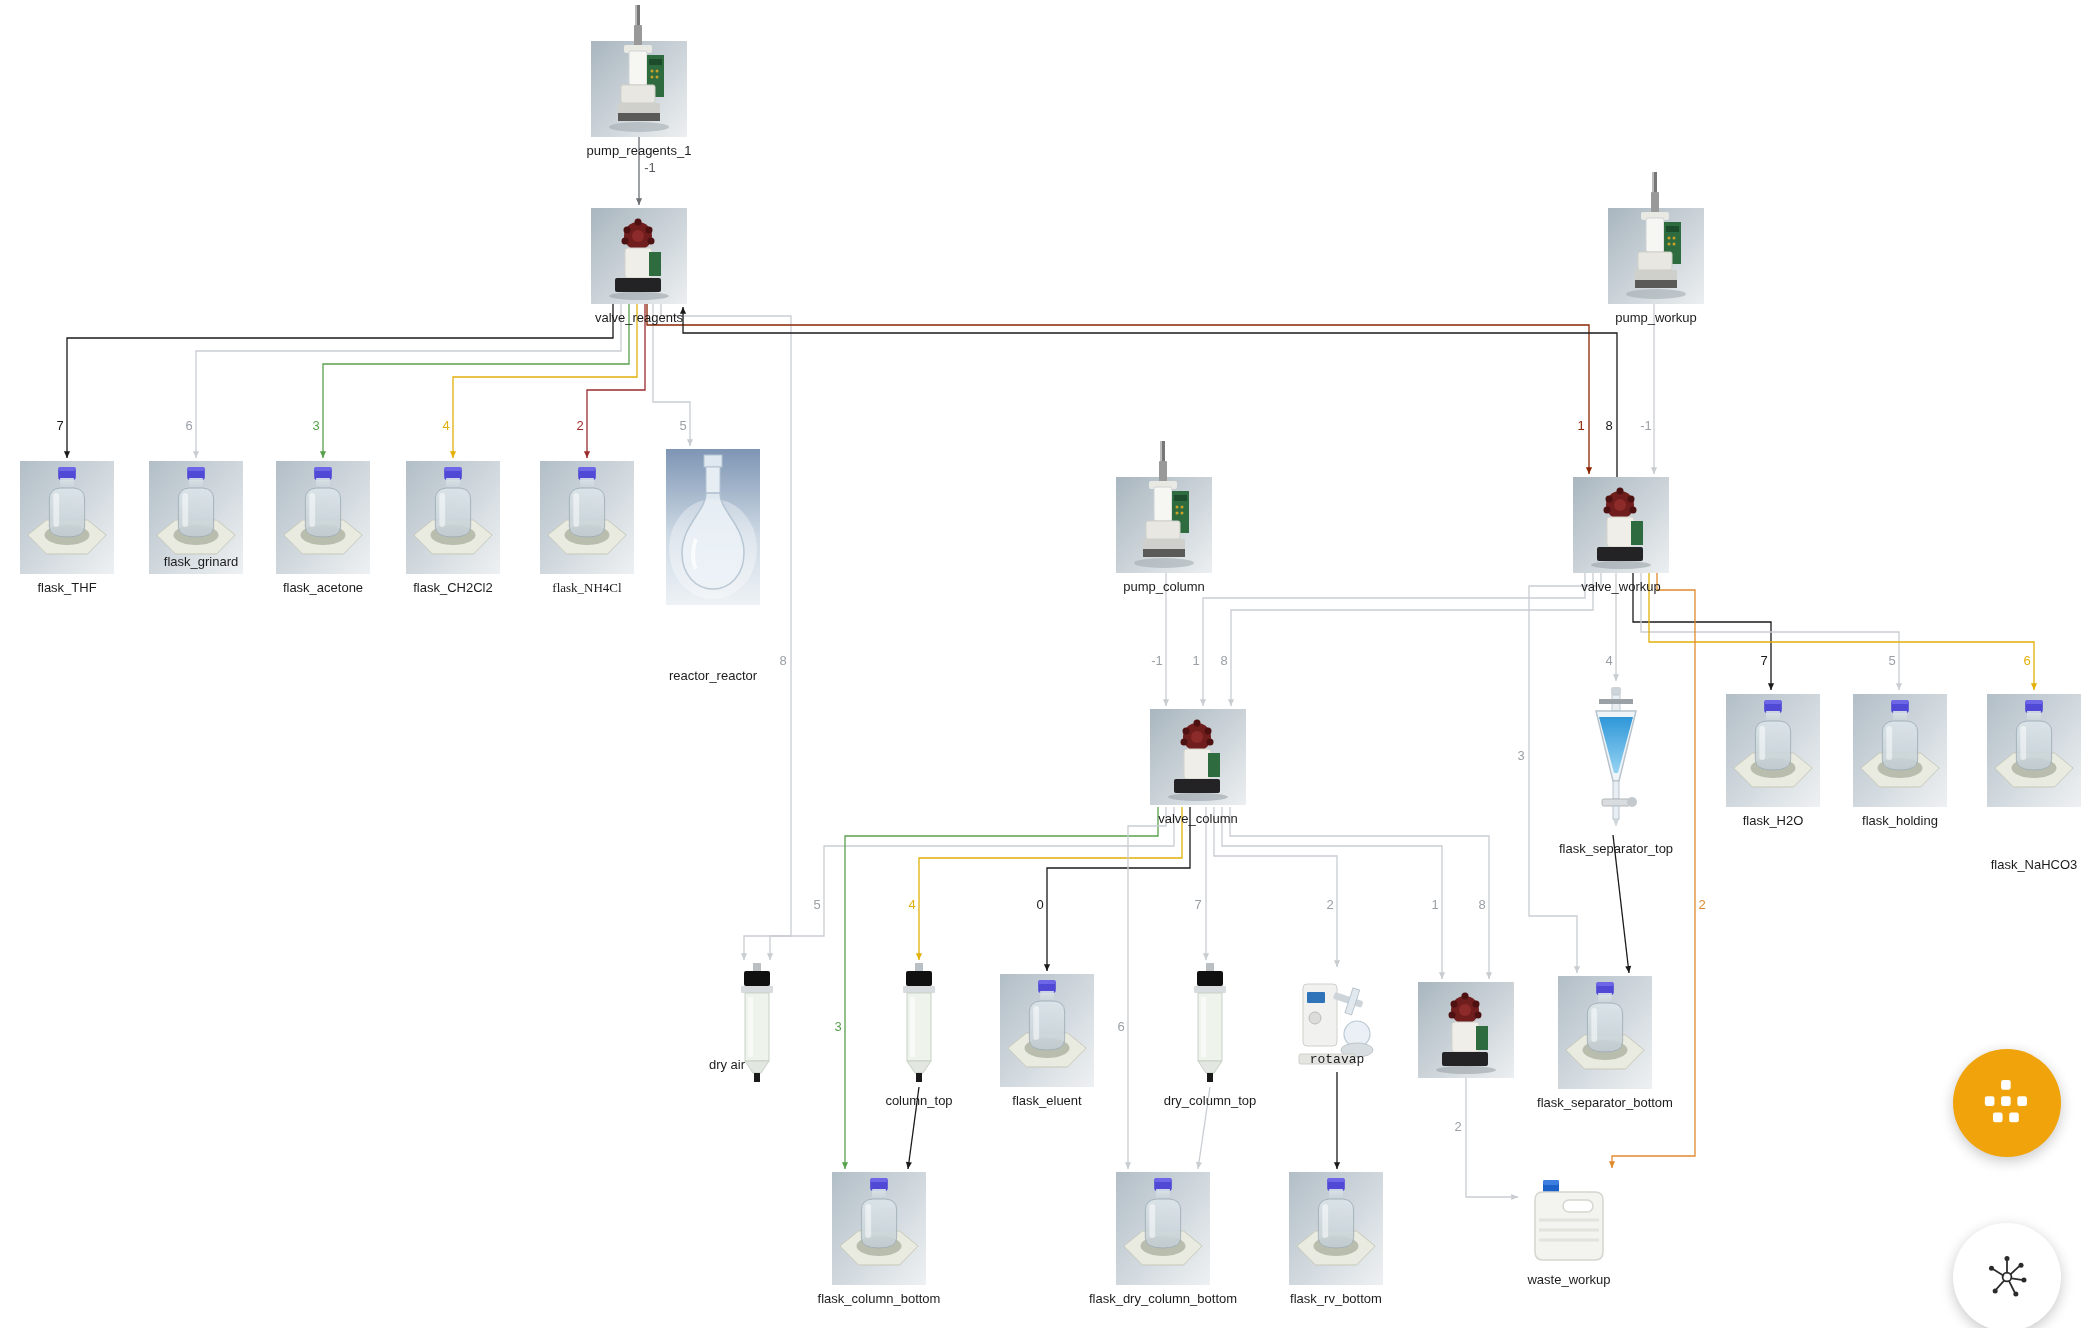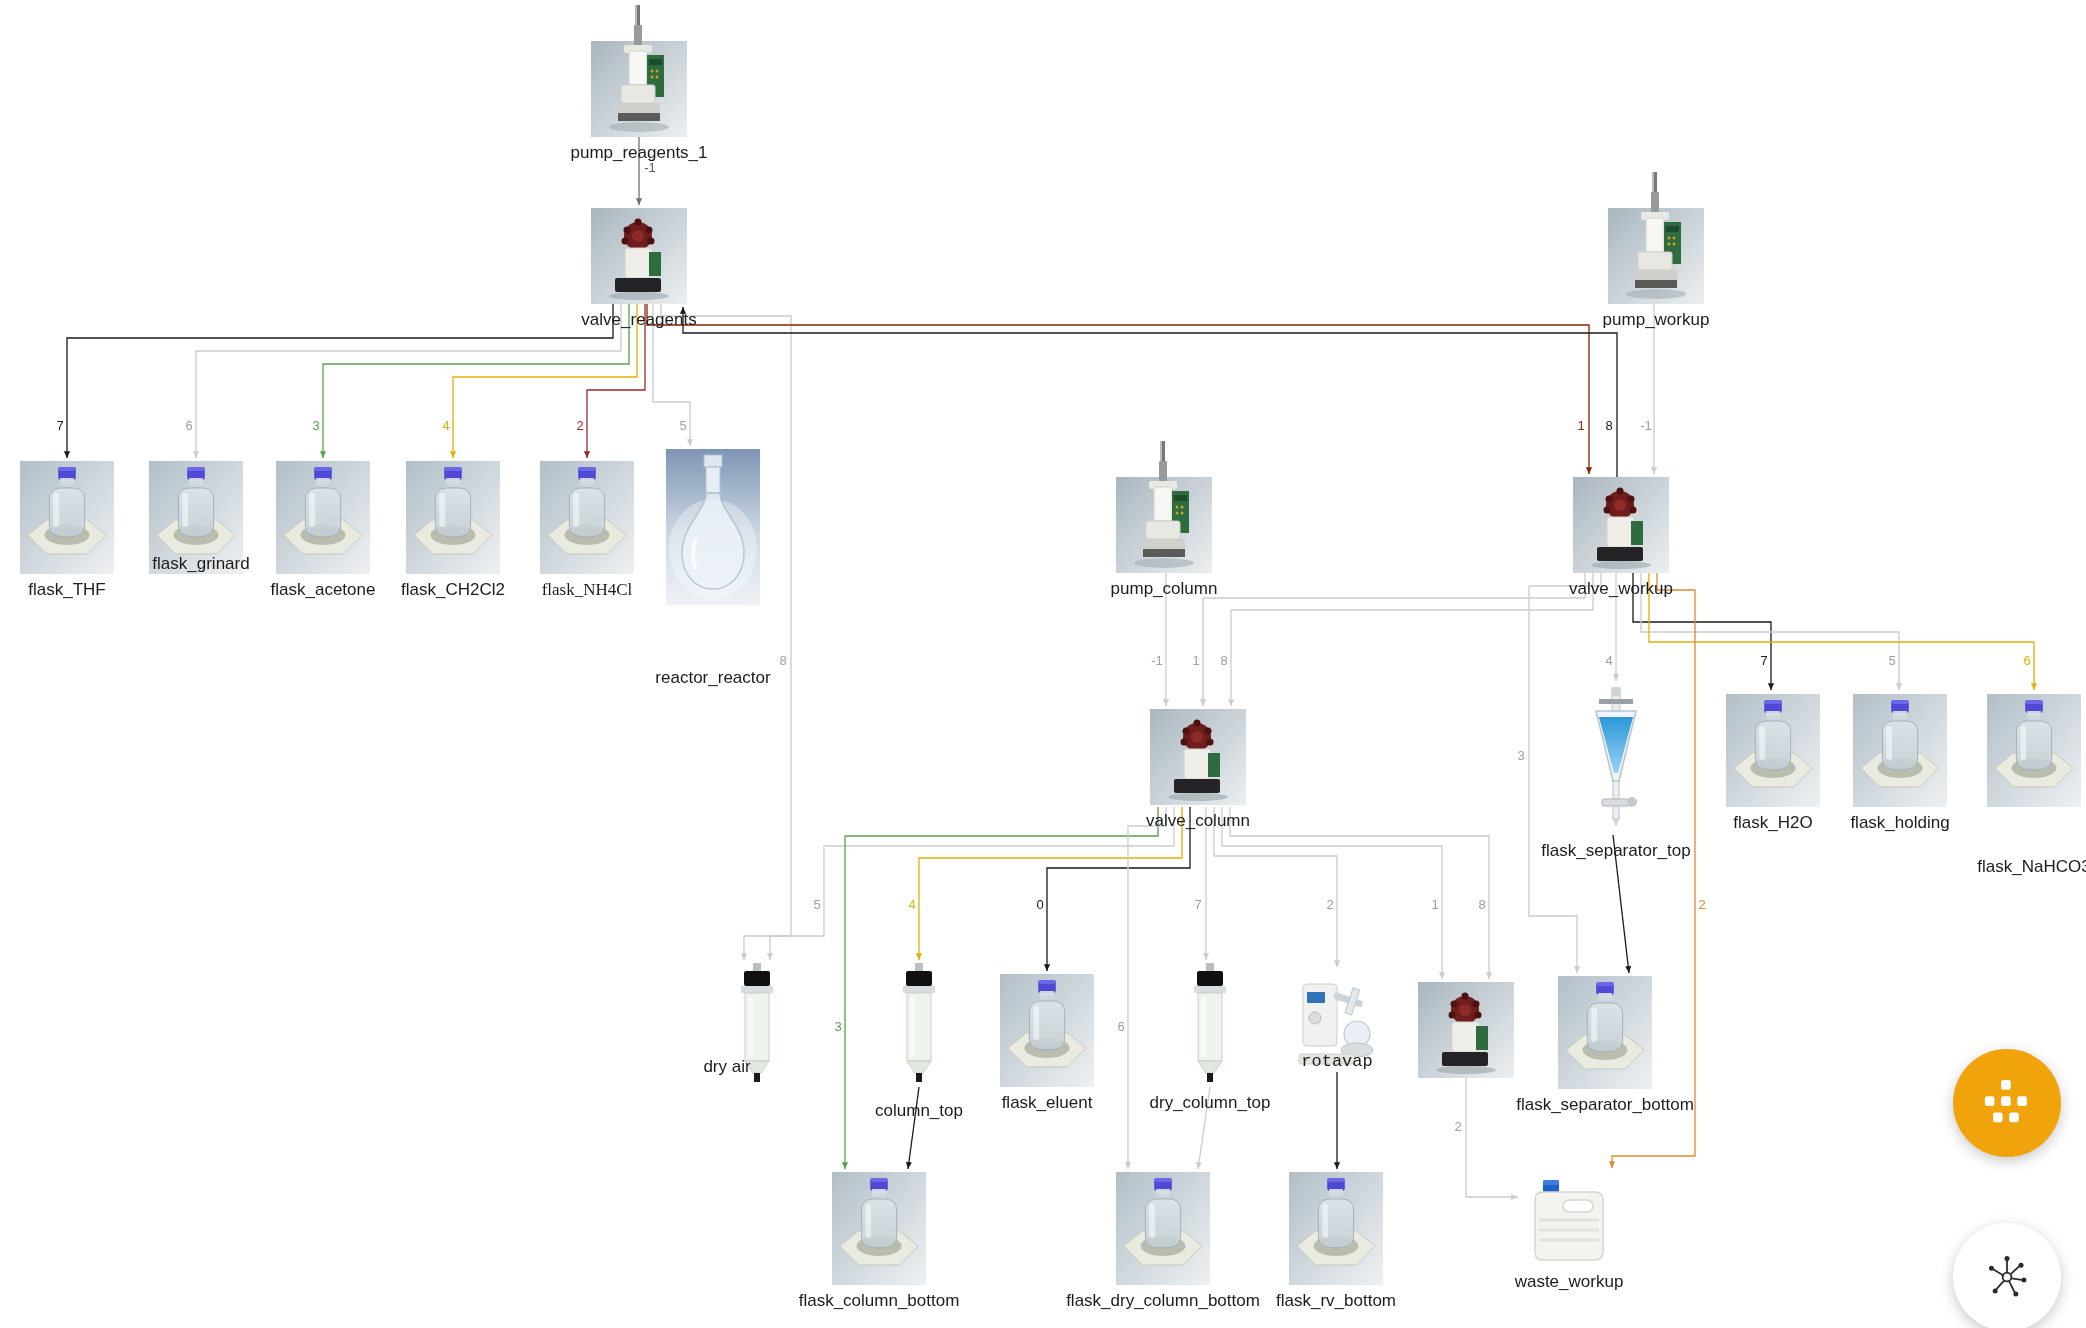--- a/index.html
+++ b/index.html
@@ -7,21 +7,21 @@
     width:2086px;height:1328px;position:relative;background:#ffffff;
     font-family:"Liberation Sans",sans-serif;overflow:hidden;
   }
   #diagram{position:absolute;left:0;top:0;width:2086px;height:1328px;}
   #edges{position:absolute;left:0;top:0;z-index:1;}
   #edges text{font-family:"Liberation Sans",sans-serif;font-size:13px;}
   .node{position:absolute;z-index:2;}
   .node svg{width:100%;height:100%;display:block;}
   .node-label{
     position:absolute;transform:translateX(-50%);z-index:3;
-    font-size:17px;color:#1c1c1c;white-space:nowrap;text-align:center;
+    font-size:13px;color:#1c1c1c;white-space:nowrap;text-align:center;
   }
   .fab{
     position:absolute;width:108px;height:108px;border-radius:50%;
     display:flex;align-items:center;justify-content:center;border:none;
     box-shadow:0 4px 14px rgba(0,0,0,0.22);z-index:4;cursor:pointer;padding:0;
   }
   .fab svg{width:62px;height:62px;}
   .fab-orange{left:1953px;top:1049px;}
   .fab-white{left:1953px;top:1223px;}
 </style>
@@ -589,21 +589,21 @@
 <rect width="48" height="124" fill="#ffffff"></rect>
 <rect x="20" y="0" width="8" height="10" fill="#b9bfc3"></rect>
 <rect x="11" y="8" width="26" height="15" rx="2" fill="#101010"></rect>
 <rect x="8" y="23" width="32" height="7" rx="1" fill="#d9dcde"></rect>
 <rect x="12" y="30" width="24" height="68" fill="#eef3ec" stroke="#c7d1c5"></rect>
 <rect x="15" y="34" width="5" height="60" fill="#ffffff" opacity="0.6"></rect>
 <polygon points="12,98 36,98 28,110 20,110" fill="#e2e7e1" stroke="#c7d1c5"></polygon>
 <rect x="21" y="110" width="6" height="9" fill="#1a1a1a"></rect>
       </svg>
     </div>
-    <div class="node-label" style="left: 919px; top: 1093px; margin-top: 8px;">column_top</div>
+    <div class="node-label" style="left: 919px; top: 1093px;">column_top</div>
     <div class="node" style="left: 1000px; top: 973.5px; width: 94px; height: 113px;">
       <svg viewBox="0 0 96 113" xmlns="http://www.w3.org/2000/svg" preserveAspectRatio="none">
 <defs>
           <linearGradient id="gF" x1="0" y1="0" x2="1" y2="1">
             <stop offset="0" stop-color="#b2bec7"></stop>
             <stop offset="1" stop-color="#eef1f3"></stop>
           </linearGradient>
 <linearGradient id="gGl" x1="0" y1="0" x2="0" y2="1">
             <stop offset="0" stop-color="#dde6ea"></stop>
             <stop offset="1" stop-color="#c3ced4"></stop>

